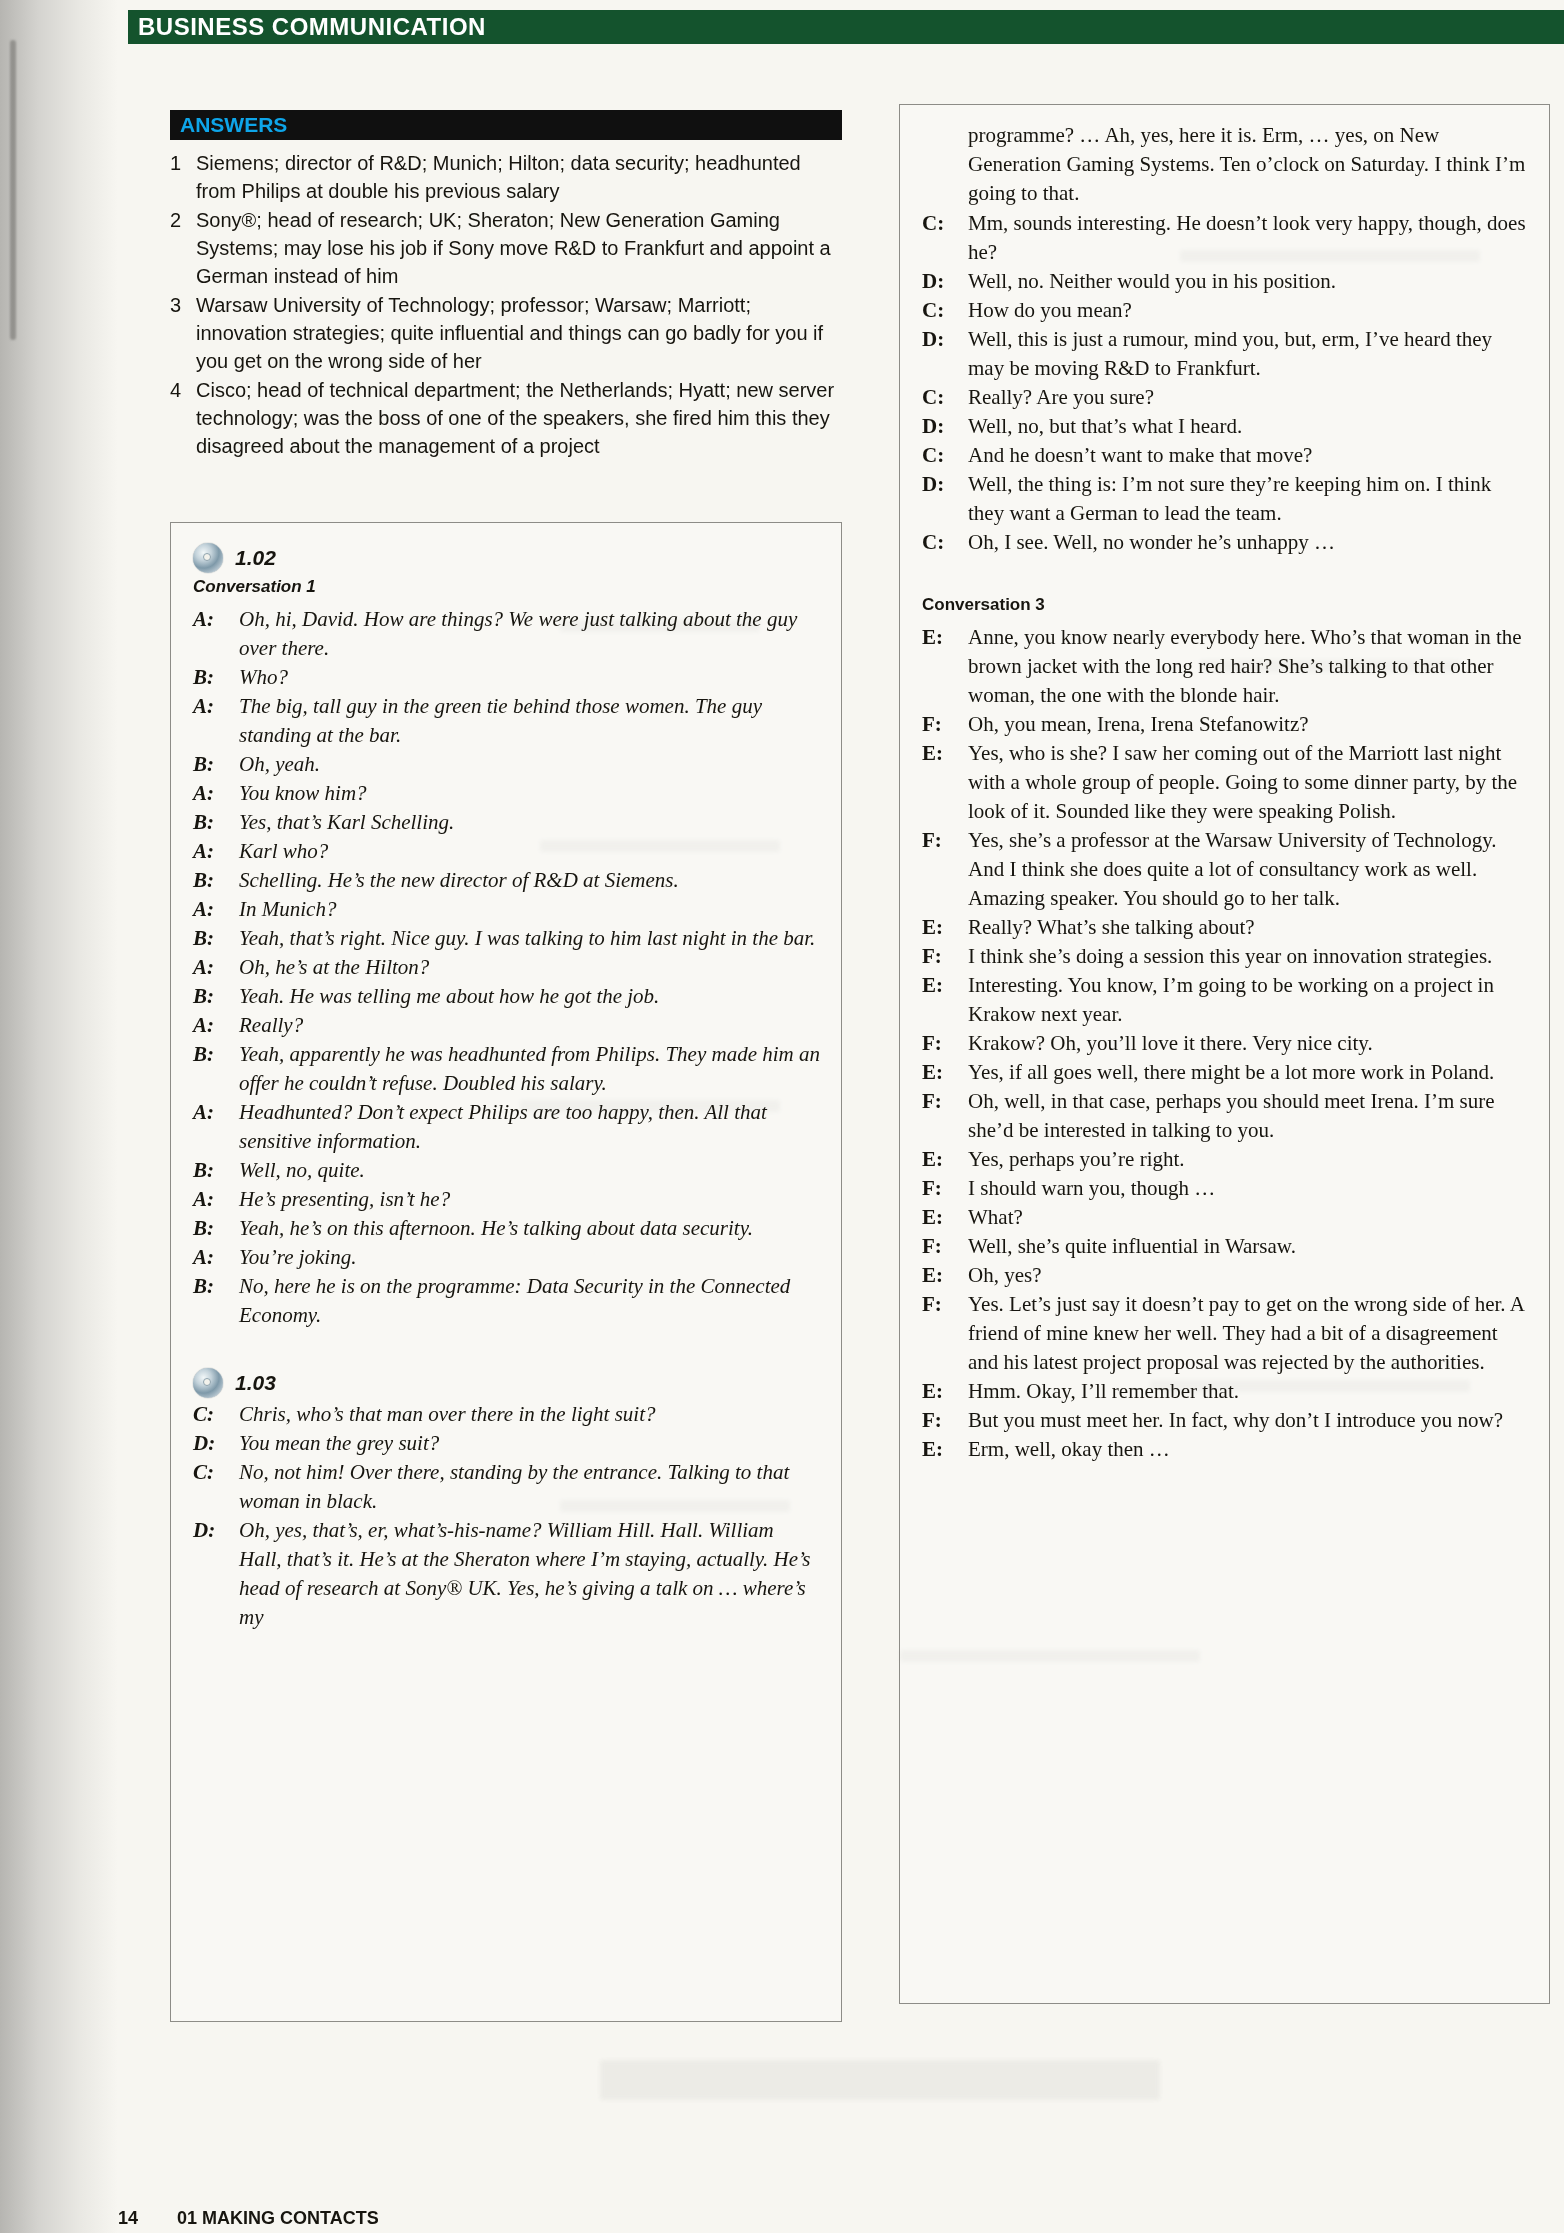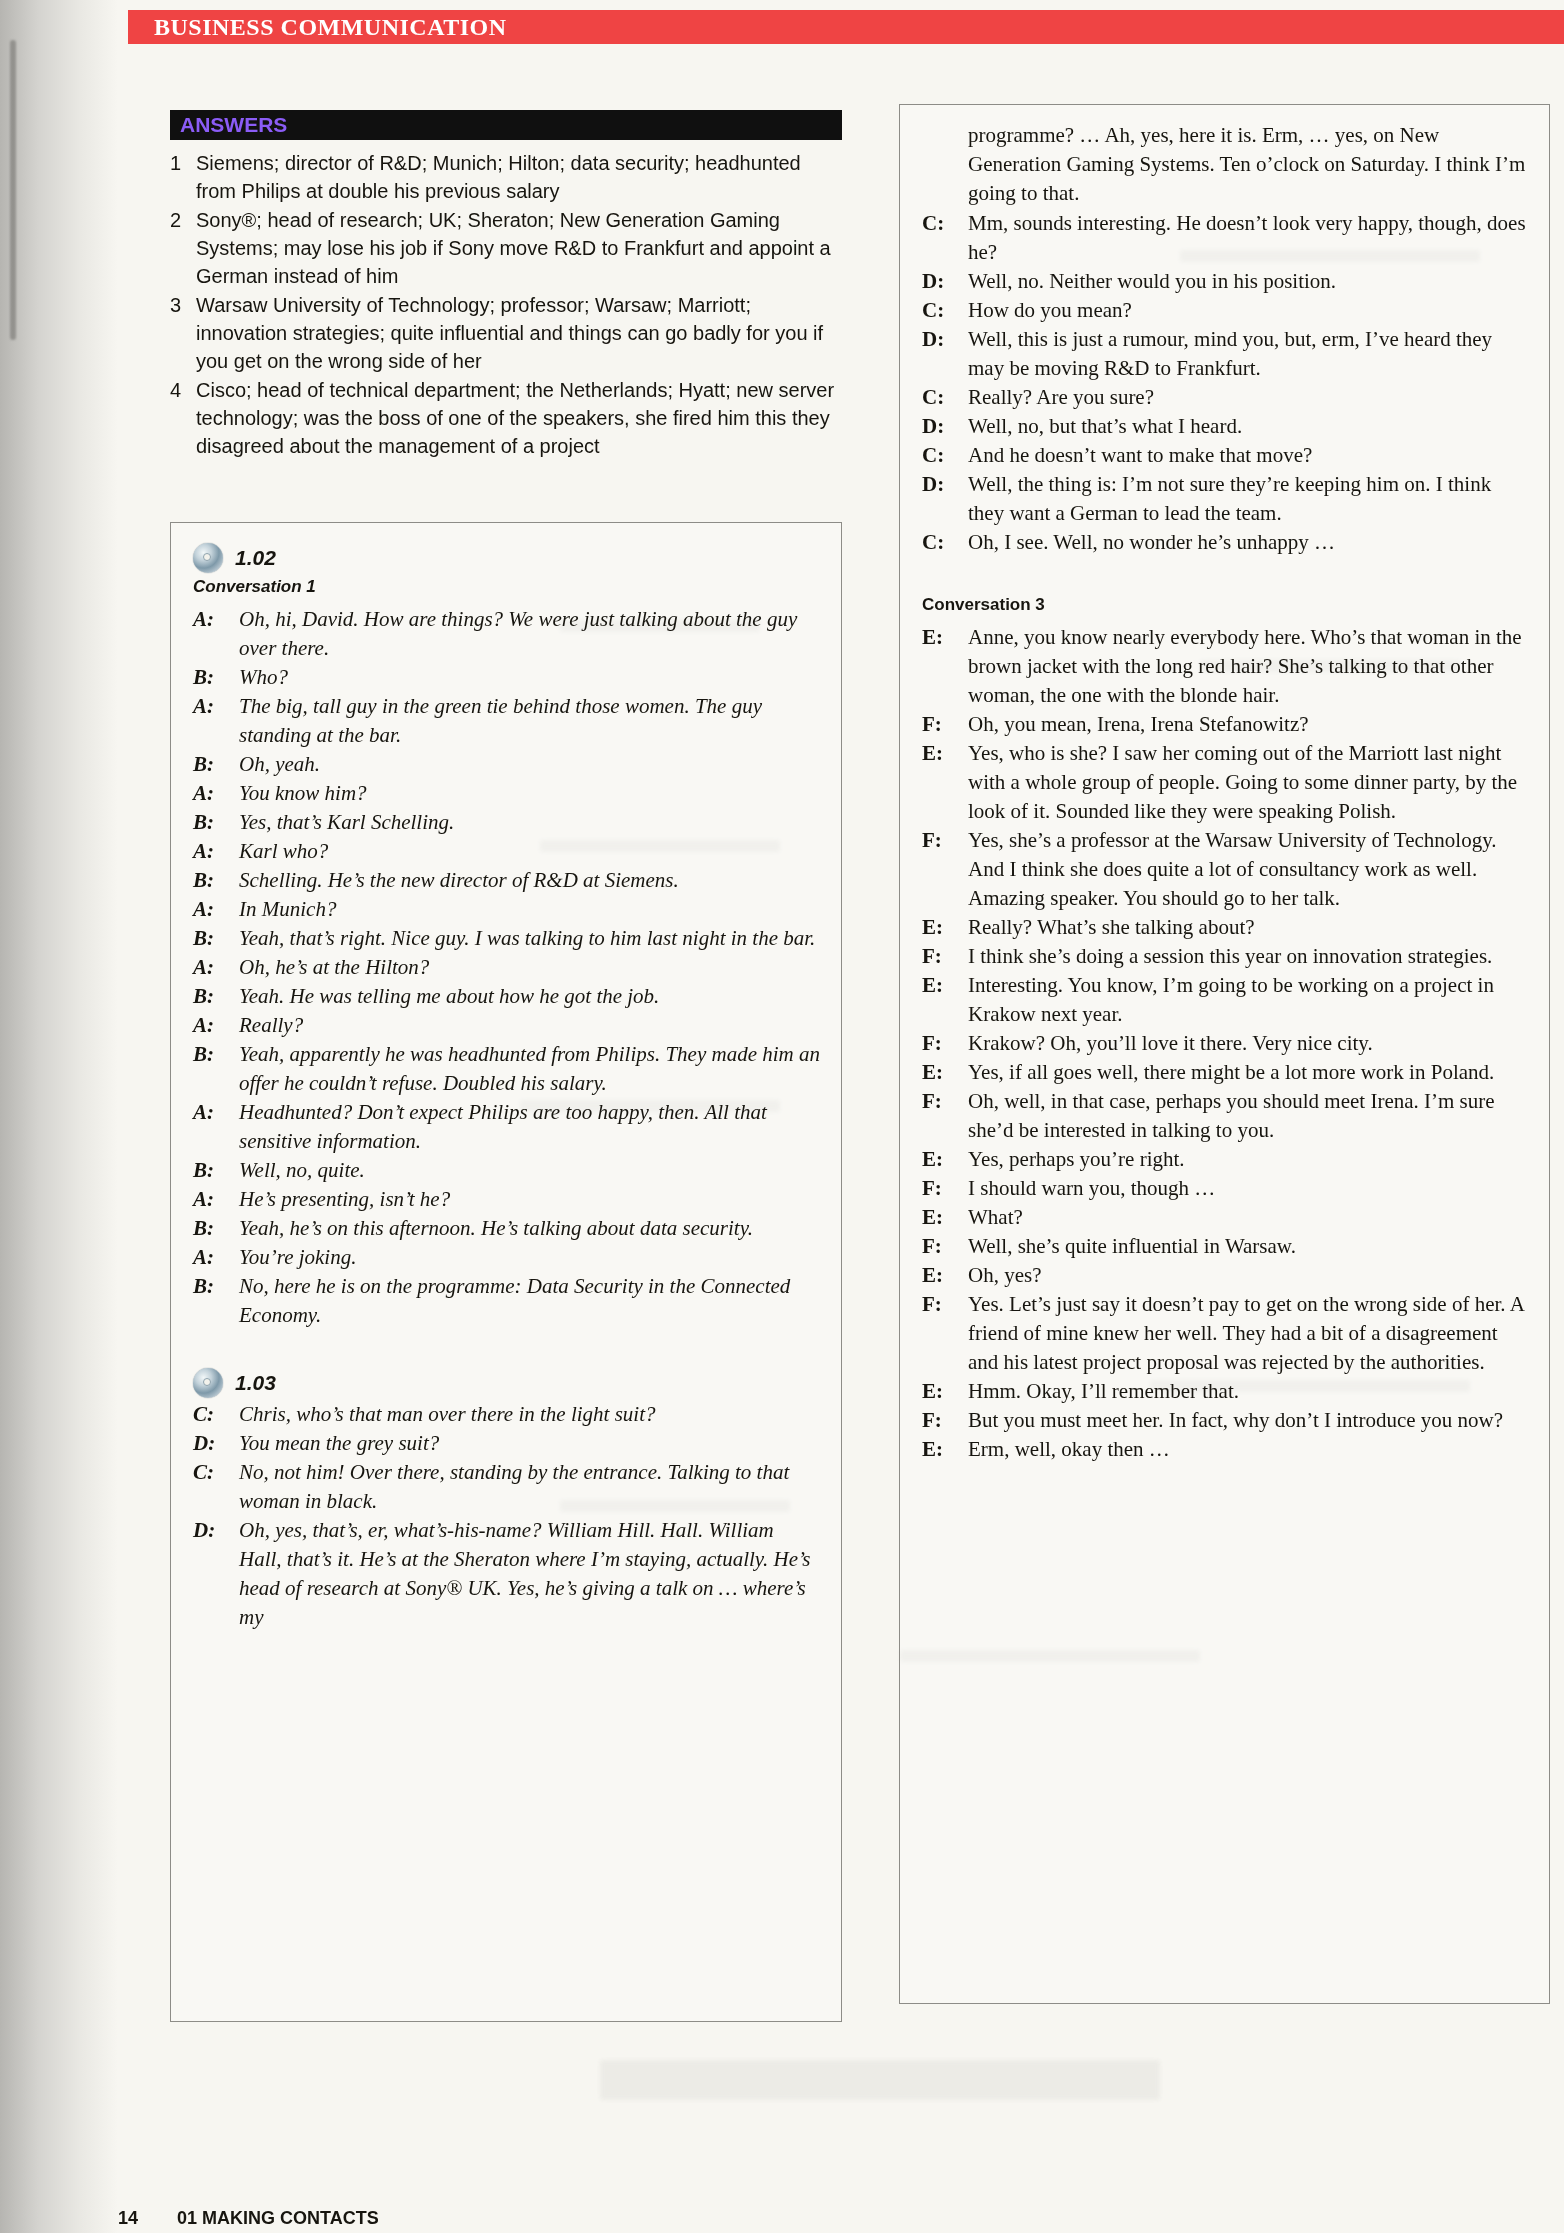--- a/index.html
+++ b/index.html
@@ -16,30 +16,30 @@
   }
   .scan-crease{
     position:absolute;left:10px;top:40px;width:6px;height:300px;
     background:#6f6e6a;opacity:.55;border-radius:3px;filter:blur(1px);
   }
   
   .ghost{position:absolute;background:#4a4a46;opacity:.06;filter:blur(2px);border-radius:3px;}
 
   .header-bar{
     position:absolute;left:128px;right:0;top:10px;height:34px;
-    background:#ef4444;color:#ffffff;
-    font-family:Liberation Serif, serif;font-weight:bold;
-    font-size:24px;line-height:34px;padding-left:26px;letter-spacing:.5px;
+    background:#14532d;color:#ffffff;
+    font-family:Liberation Sans, sans-serif;font-weight:bold;
+    font-size:24px;line-height:34px;padding-left:10px;letter-spacing:.5px;
   }
 
   .col-left{position:absolute;left:170px;top:110px;width:672px;}
   .col-right{position:absolute;left:882px;top:104px;width:668px;}
 
   .answers-bar{
-    background:#101010;color:#8b5cf6;
+    background:#101010;color:#0ea5e9;
     font-family:"Liberation Sans", sans-serif;font-weight:bold;
     font-size:21px;line-height:30px;height:30px;padding:0 10px;
     box-sizing:border-box;width:100%;
   }
   .answers-list{
     font-family:"Liberation Sans", sans-serif;
     font-size:20px;line-height:28px;margin-top:9px;
   }
   .answer-item{display:flex;margin-bottom:1px;}
   .answer-num{flex:0 0 26px;}

